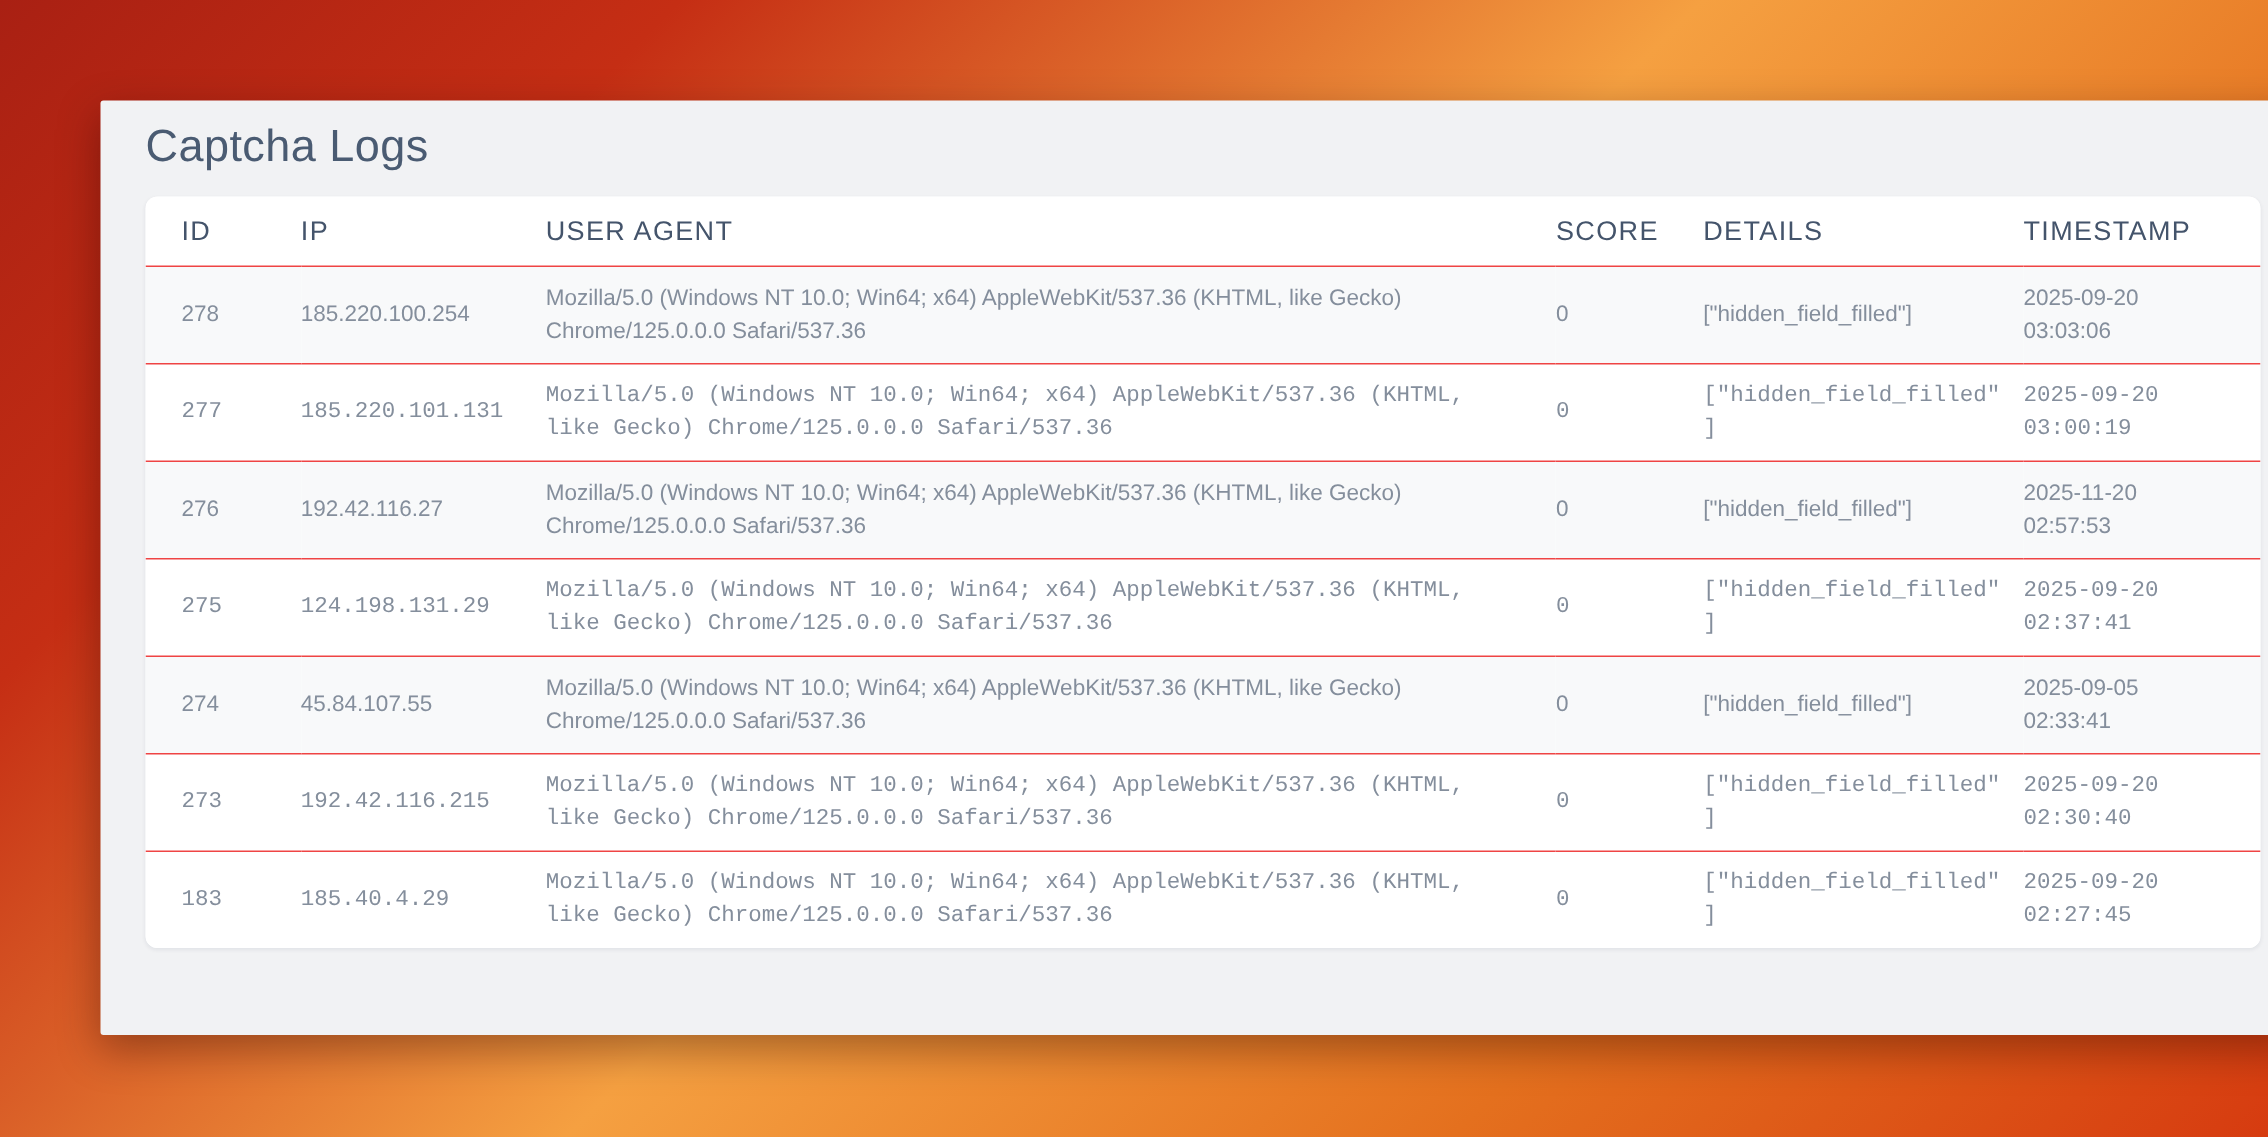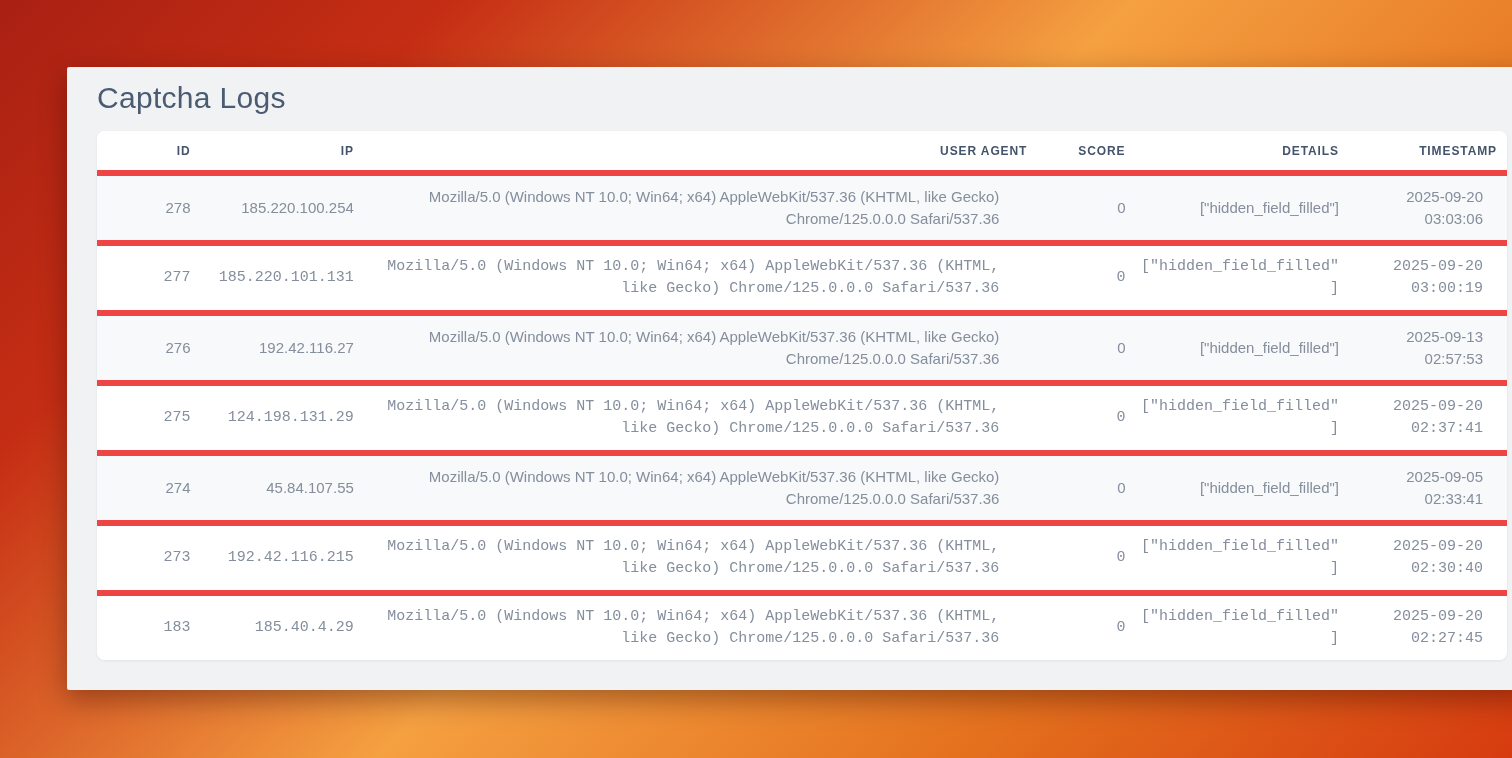--- a/index.html
+++ b/index.html
@@ -52,33 +52,33 @@
   }
 
   col.c-id        { width: 97px; }
   col.c-ip        { width: 153px; }
   col.c-ua        { width: 631px; }
   col.c-score     { width: 92px; }
   col.c-details   { width: 200px; }
   col.c-timestamp { width: 148px; }
 
   thead th {
-    text-align: right;
-    font-size: 12px;
-    font-weight: 700;
+    text-align: left;
+    font-size: 18px;
+    font-weight: 400;
     letter-spacing: 0.9px;
     text-transform: uppercase;
     color: #44546b;
     padding: 13px 10px 12px 0;
     background: #ffffff;
   }
 
   thead th:first-child { padding-left: 24px; }
 
-  tbody tr { border-top: 6px solid #ef4444; text-align: right; }
+  tbody tr { border-top: 1px solid #ef4444; }
   tbody tr.striped { background: #f8f9fa; }
   tbody tr:not(.striped) { background: #ffffff; font-family: Liberation Mono, monospace; }
 
   tbody td {
     font-size: 15px;
     line-height: 22px;
     color: #848e9c;
     padding: 10px 10px 10px 0;
     vertical-align: middle;
     word-wrap: break-word;
@@ -130,21 +130,21 @@
             <td class="cell-score">0</td>
             <td class="cell-details">["hidden_field_filled"]</td>
             <td class="cell-timestamp">2025-09-20 03:00:19</td>
           </tr>
           <tr class="striped">
             <td class="cell-id">276</td>
             <td class="cell-ip">192.42.116.27</td>
             <td class="cell-user_agent">Mozilla/5.0 (Windows NT 10.0; Win64; x64) AppleWebKit/537.36 (KHTML, like Gecko) Chrome/125.0.0.0 Safari/537.36</td>
             <td class="cell-score">0</td>
             <td class="cell-details">["hidden_field_filled"]</td>
-            <td class="cell-timestamp">2025-09-13 02:57:53</td>
+            <td class="cell-timestamp">2025-11-20 02:57:53</td>
           </tr>
           <tr>
             <td class="cell-id">275</td>
             <td class="cell-ip">124.198.131.29</td>
             <td class="cell-user_agent">Mozilla/5.0 (Windows NT 10.0; Win64; x64) AppleWebKit/537.36 (KHTML, like Gecko) Chrome/125.0.0.0 Safari/537.36</td>
             <td class="cell-score">0</td>
             <td class="cell-details">["hidden_field_filled"]</td>
             <td class="cell-timestamp">2025-09-20 02:37:41</td>
           </tr>
           <tr class="striped">

